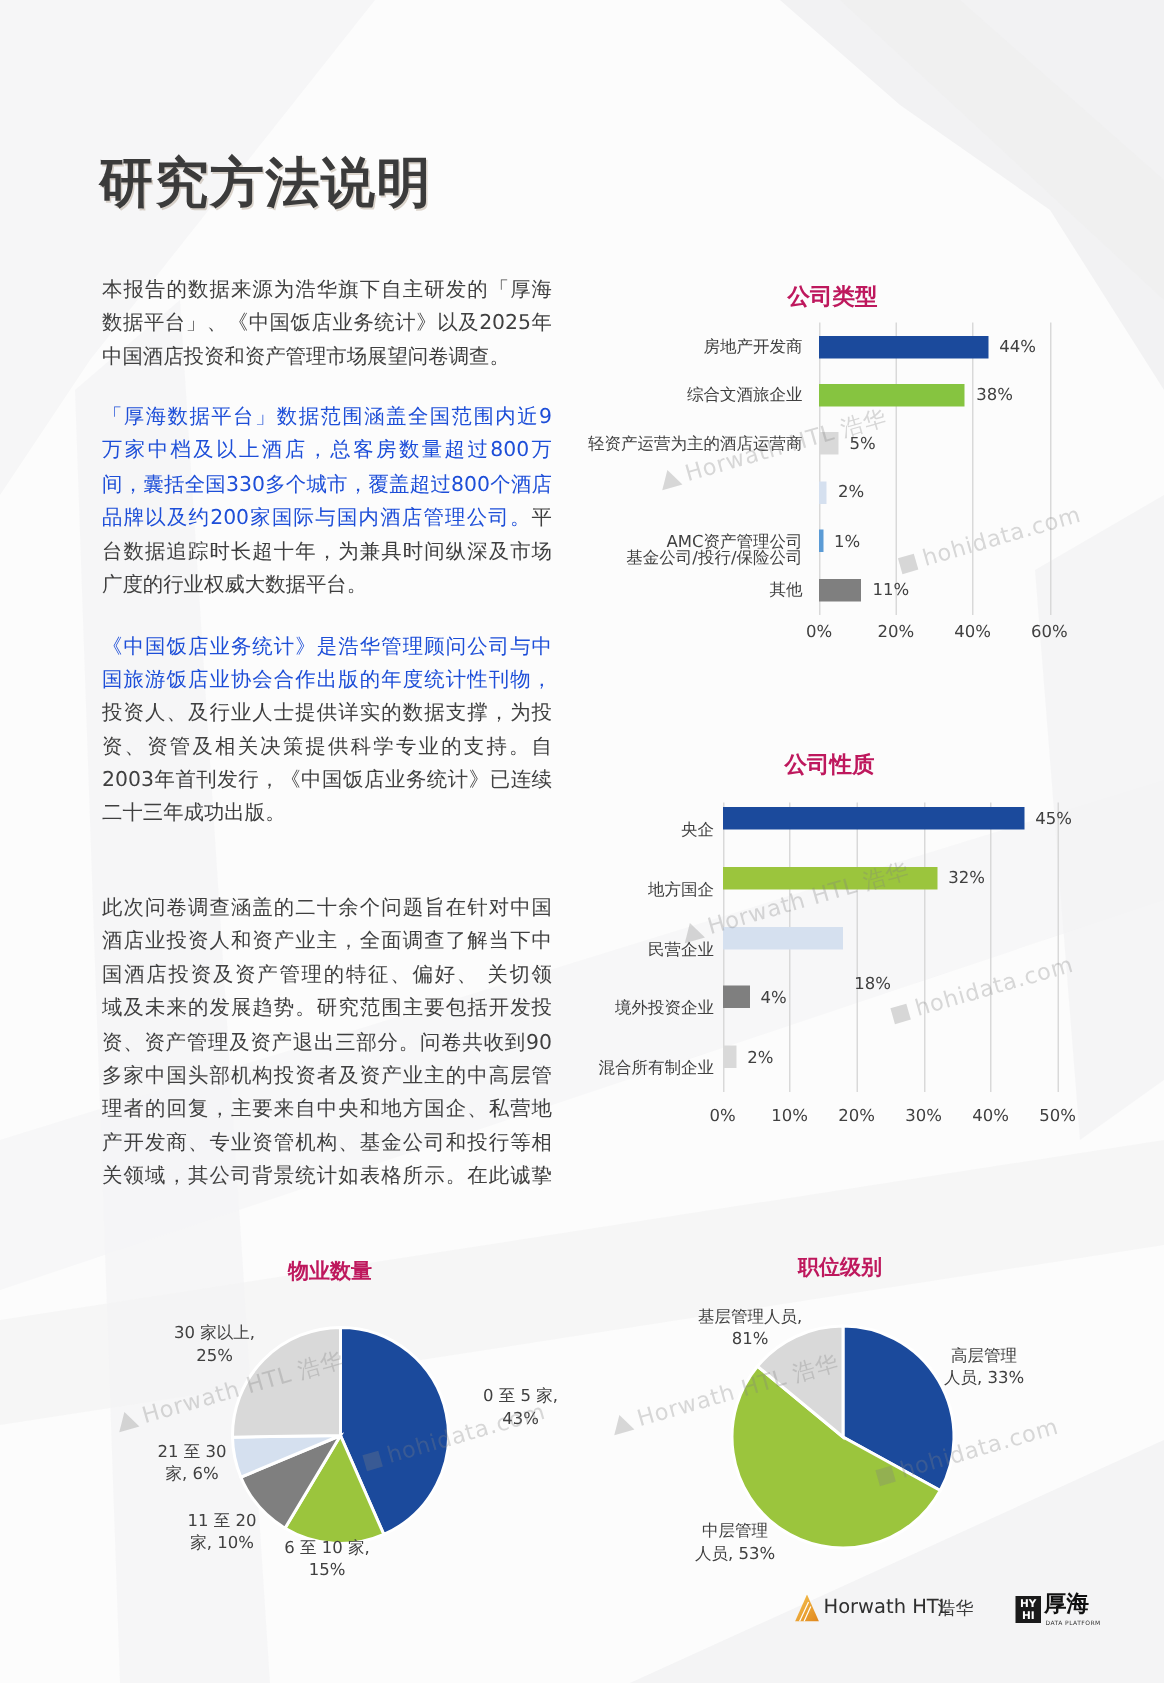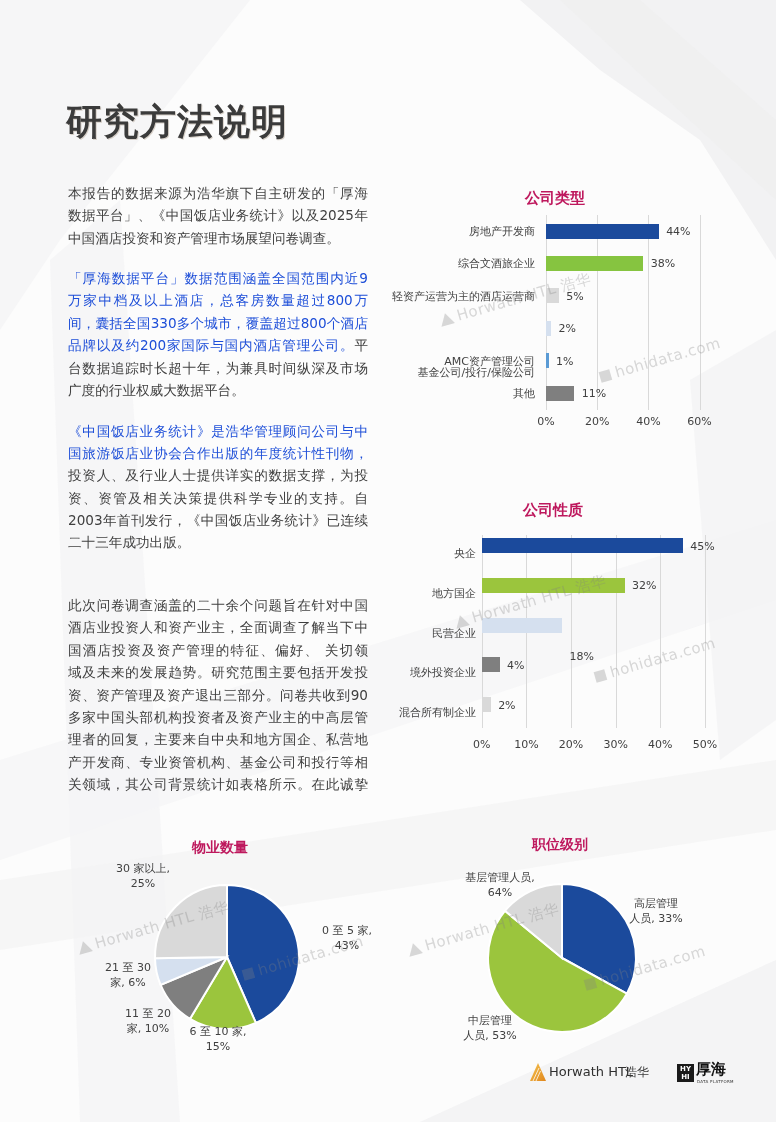--- a/index.html
+++ b/index.html
@@ -199,21 +199,21 @@
       <span>15%</span>
     </div>
     <div class="pie-label" style="left: 68px; top: 175.5px;">
       <span>11 至 20</span>
       <span>家, 10%</span>
     </div>
     <div class="pie-label" style="left: 48px; top: 129.5px;">
       <span>21 至 30</span>
       <span>家, 6%</span>
     </div>
-    <div class="pie-label" style="left: 63px; top: 31px;">
+    <div class="pie-label" style="left: 63px; top: 51px;">
       <span>30 家以上,</span>
       <span>25%</span>
     </div>
   </div>
 
 <div class="chart" style="left: 430px; top: 830px; width: 290px; height: 225px;">
   <svg class="pie-svg" xmlns="http://www.w3.org/2000/svg" width="290" height="225" viewBox="0 0 290 225">
       <path d="M132,128 L132,54 A74,74 0 0 1 196.8466943232459,163.64977188352694 Z" fill="#1b4a9c" stroke="#ffffff" stroke-width="2"></path>
       <path d="M132,128 L196.8466943232459,163.64977188352694 A74,74 0 1 1 74.98202003459161,80.83062475859694 Z" fill="#9bc53d" stroke="#ffffff" stroke-width="2"></path>
       <path d="M132,128 L74.98202003459161,80.83062475859694 A74,74 0 0 1 132.00000000000006,54 Z" fill="#d9d9d9" stroke="#ffffff" stroke-width="2"></path>
@@ -222,21 +222,21 @@
 <div class="pie-label" style="left: 226px; top: 65.5px;">
       <span>高层管理</span>
       <span>人员, 33%</span>
     </div>
     <div class="pie-label" style="left: 60px; top: 182.5px;">
       <span>中层管理</span>
       <span>人员, 53%</span>
     </div>
     <div class="pie-label" style="left: 70px; top: 39.5px;">
       <span>基层管理人员,</span>
-      <span>64%</span>
+      <span>81%</span>
     </div>
   </div>
 
 <div class="wm" style="left:440px;top:312px;"><span class="wm-tri"></span><span>Horwath HTL 浩华</span></div>
 <div class="wm" style="left:600px;top:368px;"><span class="wm-box"></span><span>hohidata.com</span></div>
 <div class="wm" style="left:455px;top:614px;"><span class="wm-tri"></span><span>Horwath HTL 浩华</span></div>
 <div class="wm" style="left:595px;top:668px;"><span class="wm-box"></span><span>hohidata.com</span></div>
 <div class="wm" style="left:78px;top:940px;"><span class="wm-tri"></span><span>Horwath HTL 浩华</span></div>
 <div class="wm" style="left:243px;top:966px;"><span class="wm-box"></span><span>hohidata.com</span></div>
 <div class="wm" style="left:408px;top:942px;"><span class="wm-tri"></span><span>Horwath HTL 浩华</span></div>

